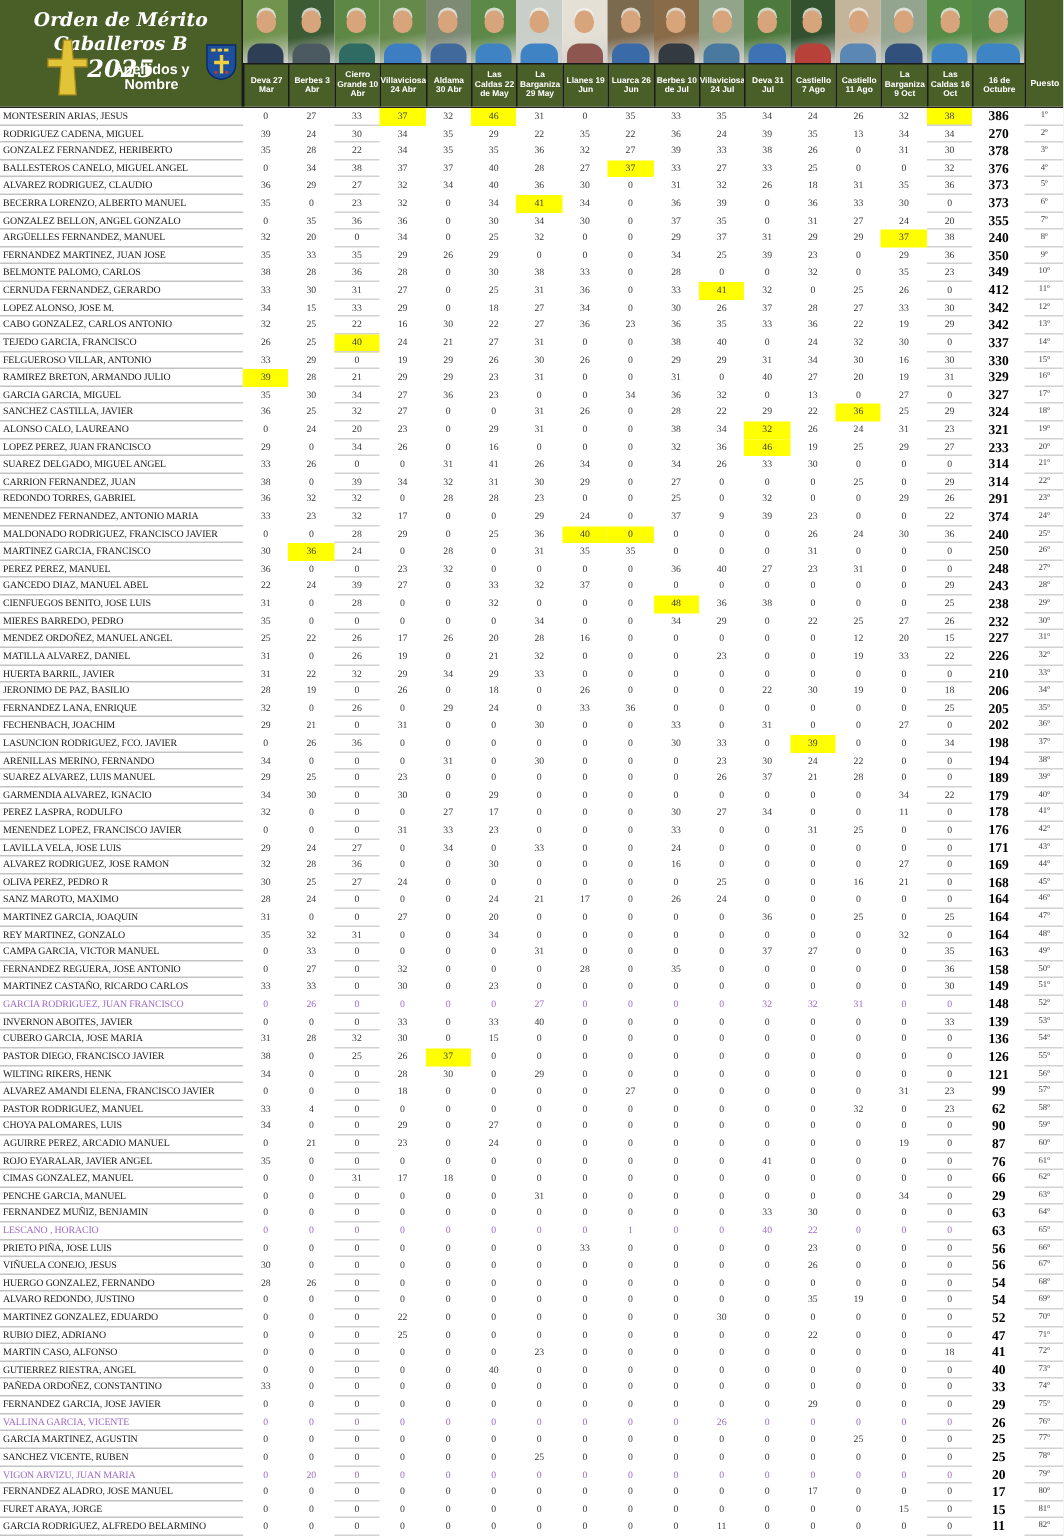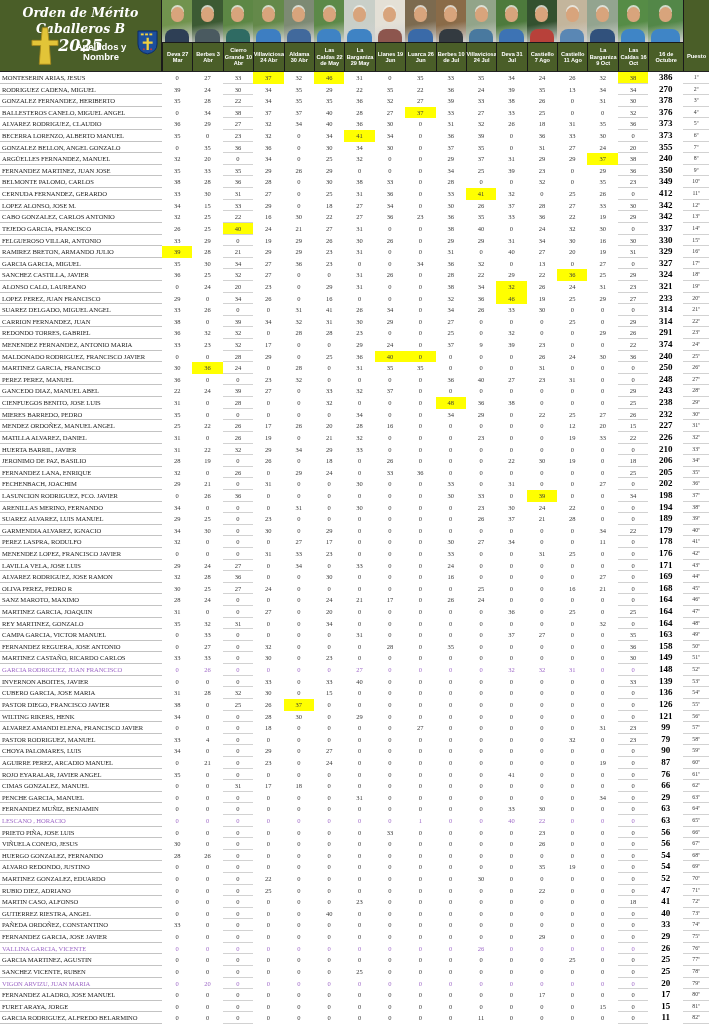--- a/index.html
+++ b/index.html
@@ -1420,21 +1420,21 @@
         <div class="v">0</div>
         <div class="v">0</div>
         <div class="v">0</div>
         <div class="v">0</div>
         <div class="v">0</div>
         <div class="v">0</div>
         <div class="v">0</div>
         <div class="v">32</div>
         <div class="v">0</div>
         <div class="v ub">23</div>
-        <div class="tot">79</div>
+        <div class="tot">62</div>
         <div class="pu">58º</div>
       </div>
       <div class="row">
         <div class="nm">CHOYA PALOMARES, LUIS</div>
         <div class="v">34</div>
         <div class="v">0</div>
         <div class="v ub">0</div>
         <div class="v">29</div>
         <div class="v">0</div>
         <div class="v">27</div>

